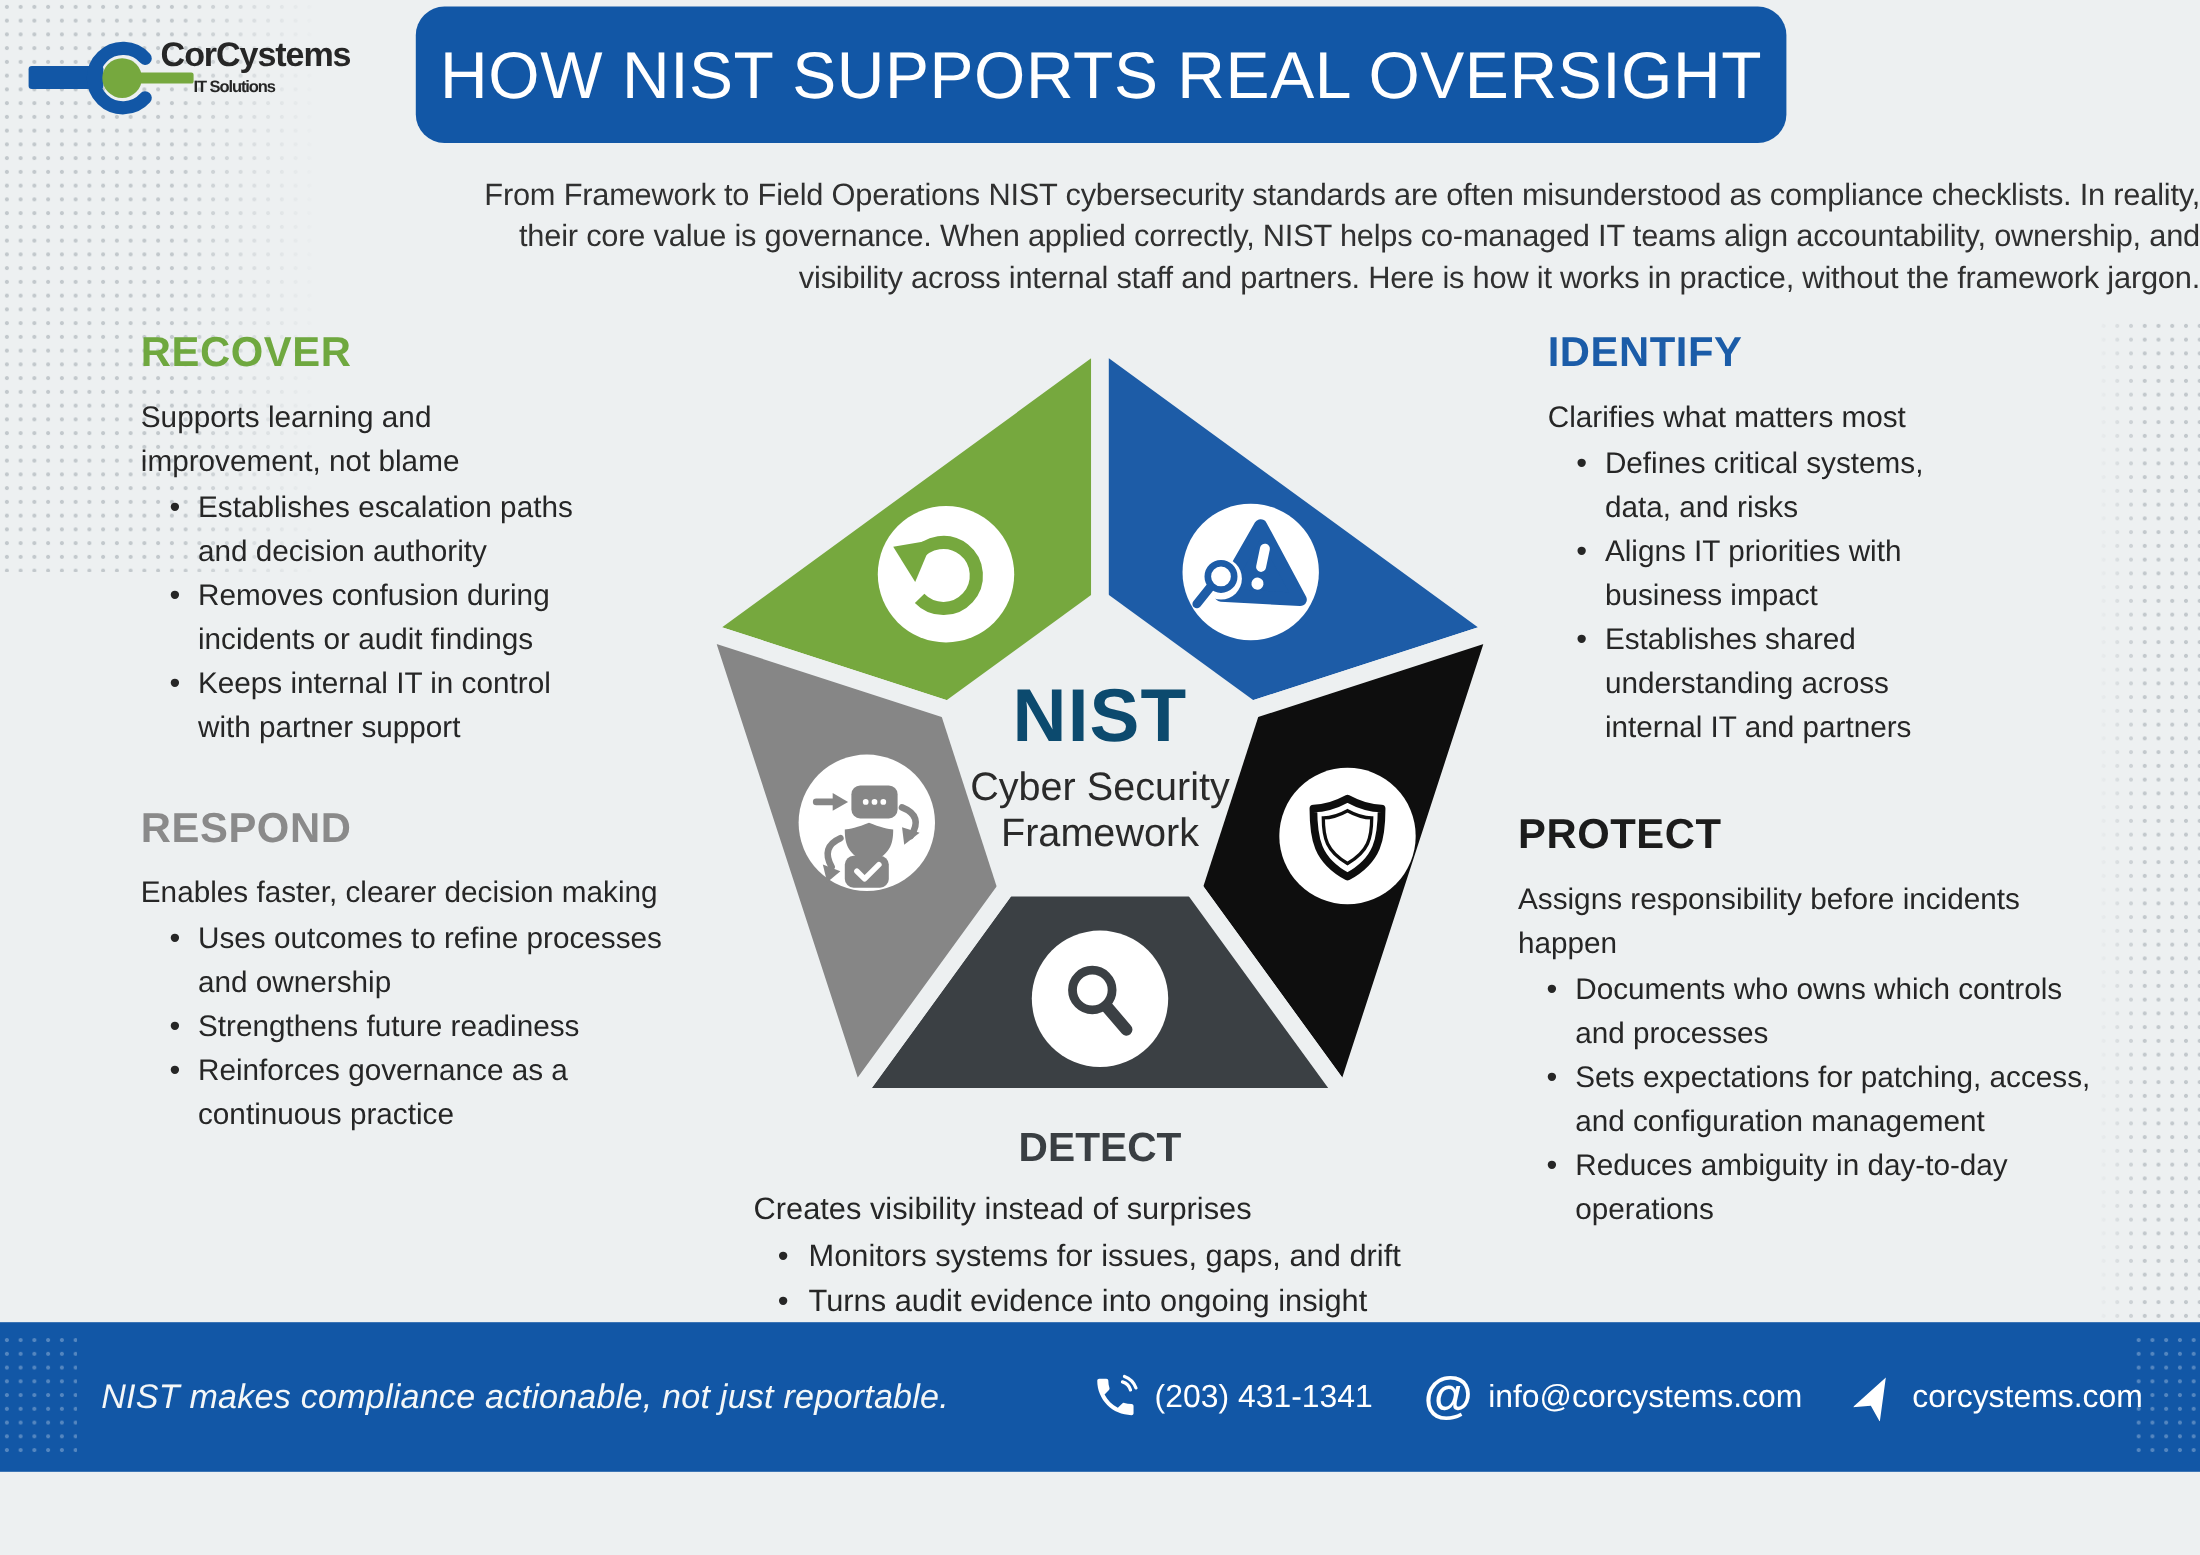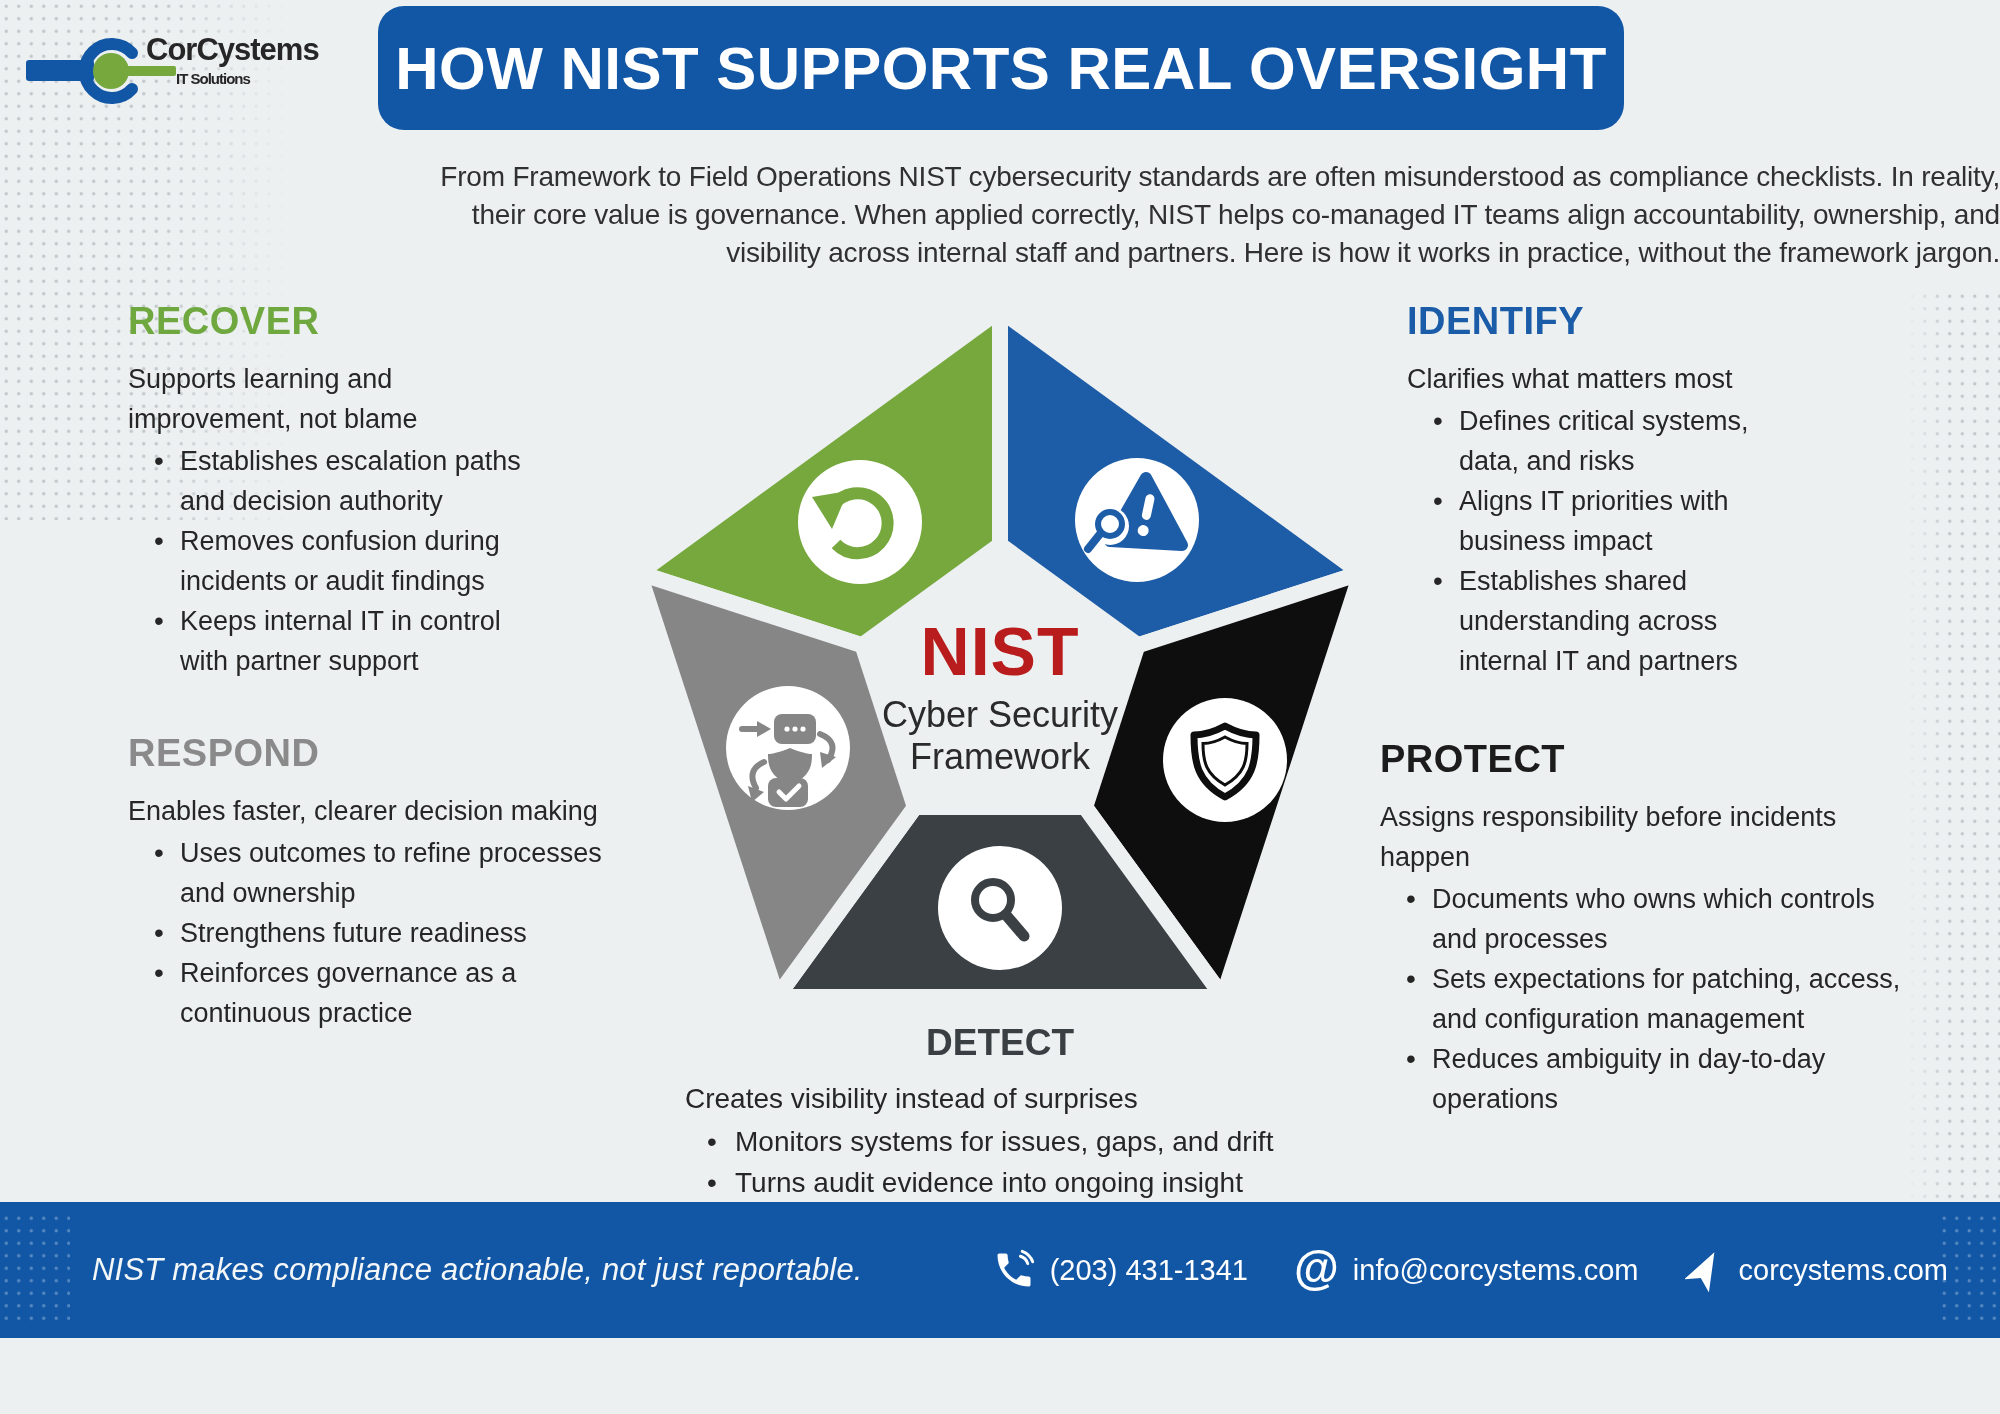--- a/index.html
+++ b/index.html
@@ -14,21 +14,21 @@
   .dots.fade-l{-webkit-mask-image:linear-gradient(to left,#000 55%,transparent);mask-image:linear-gradient(to left,#000 55%,transparent);}
   .dots.blue{background-image:radial-gradient(circle,rgba(255,255,255,.28) 1.7px,transparent 2px);opacity:1;}
 
   
   .banner{
     position:absolute;left:378px;top:6px;width:1246px;height:124px;
     background:#1257a6;border-radius:26px;
     display:flex;align-items:center;justify-content:center;
   }
   .banner h1{
-    margin:0;color:#ffffff;font-size:60px;font-weight:bold;letter-spacing:.5px;
+    margin:0;color:#ffffff;font-size:60px;font-weight:normal;letter-spacing:.5px;
     font-family:"Liberation Sans",sans-serif;
   }
 
   .intro{
     position:absolute;left:0;top:158px;width:2000px;
     text-align:right;font-size:28px;line-height:38px;color:#303030;
     white-space:pre-line;letter-spacing:-.2px;
   }
 
   
@@ -47,21 +47,21 @@
   #sec-protect{left:1380px;top:738px;width:600px;}
   #sec-detect-head{left:0;top:1022px;width:2000px;text-align:center;position:absolute;
     font-size:37px;font-weight:bold;}
   #sec-detect-body{left:685px;top:1078px;width:900px;}
   #sec-detect-body .lead{font-size:28px;line-height:41px;}
   #sec-detect-body li{font-size:28px;line-height:41px;padding-left:50px;}
   #sec-detect-body li::before{left:22px;}
 
   
   .nist-title{position:absolute;left:0;top:612px;width:2000px;text-align:center;
-    font-size:68px;font-weight:bold;color:#b91c1c;letter-spacing:1px;}
+    font-size:68px;font-weight:bold;color:#0c4a6e;letter-spacing:1px;}
   .nist-sub{position:absolute;left:0;top:694px;width:2000px;text-align:center;
     font-size:36px;line-height:42px;color:#2a2a2a;white-space:pre-line;}
 
   
   .footer{position:absolute;left:0;top:1202px;width:2000px;height:136px;background:#1257a6;}
   .footer .tagline{
     position:absolute;left:92px;top:0;height:136px;display:flex;align-items:center;
     color:#f4f7f8;font-size:31px;font-style:italic;letter-spacing:.2px;
   }
   .contacts{

